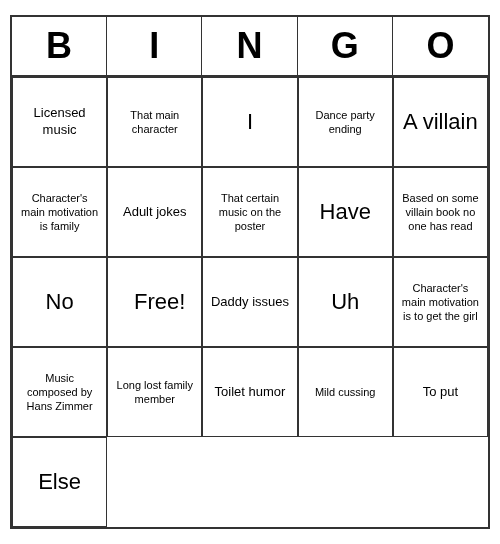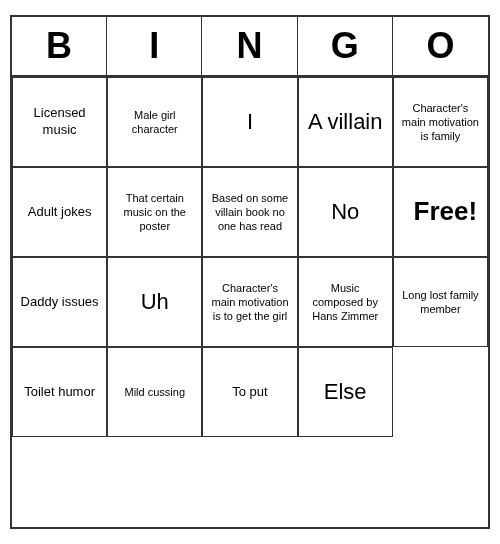--- a/index.html
+++ b/index.html
@@ -46,47 +46,49 @@
       padding: 6px;
       font-size: 13px;
       line-height: 1.3;
       word-wrap: break-word;
     }
     .bingo-cell.large-text {
       font-size: 22px;
       font-weight: normal;
     }
     .bingo-cell.free {
-      font-size: 26px;
-      font-weight: bold;
+      font-size: 22px;
+      font-weight: normal;
       padding-left: 16px;
     }
     .bingo-cell.small-text {
       font-size: 11px;
     }
   </style>
 </head>
 <body>
 
 <div class="bingo-card">
   <div class="bingo-header">
   <div class="bingo-header-cell">B</div>
       <div class="bingo-header-cell">I</div>
       <div class="bingo-header-cell">N</div>
       <div class="bingo-header-cell">G</div>
       <div class="bingo-header-cell">O</div>
     </div>
   <div class="bingo-grid">
   <div class="bingo-cell">Licensed music</div>
-      <div class="bingo-cell small-text">Male girl character</div>
+      <div class="bingo-cell small-text">That main character</div>
       <div class="bingo-cell large-text">I</div>
+      <div class="bingo-cell small-text">Dance party ending</div>
       <div class="bingo-cell large-text">A villain</div>
       <div class="bingo-cell small-text">Character's main motivation is family</div>
       <div class="bingo-cell">Adult jokes</div>
       <div class="bingo-cell small-text">That certain music on the poster</div>
+      <div class="bingo-cell large-text">Have</div>
       <div class="bingo-cell small-text">Based on some villain book no one has read</div>
       <div class="bingo-cell large-text">No</div>
       <div class="bingo-cell free">Free!</div>
       <div class="bingo-cell">Daddy issues</div>
       <div class="bingo-cell large-text">Uh</div>
       <div class="bingo-cell small-text">Character's main motivation is to get the girl</div>
       <div class="bingo-cell small-text">Music composed by Hans Zimmer</div>
       <div class="bingo-cell small-text">Long lost family member</div>
       <div class="bingo-cell">Toilet humor</div>
       <div class="bingo-cell small-text">Mild cussing</div>

